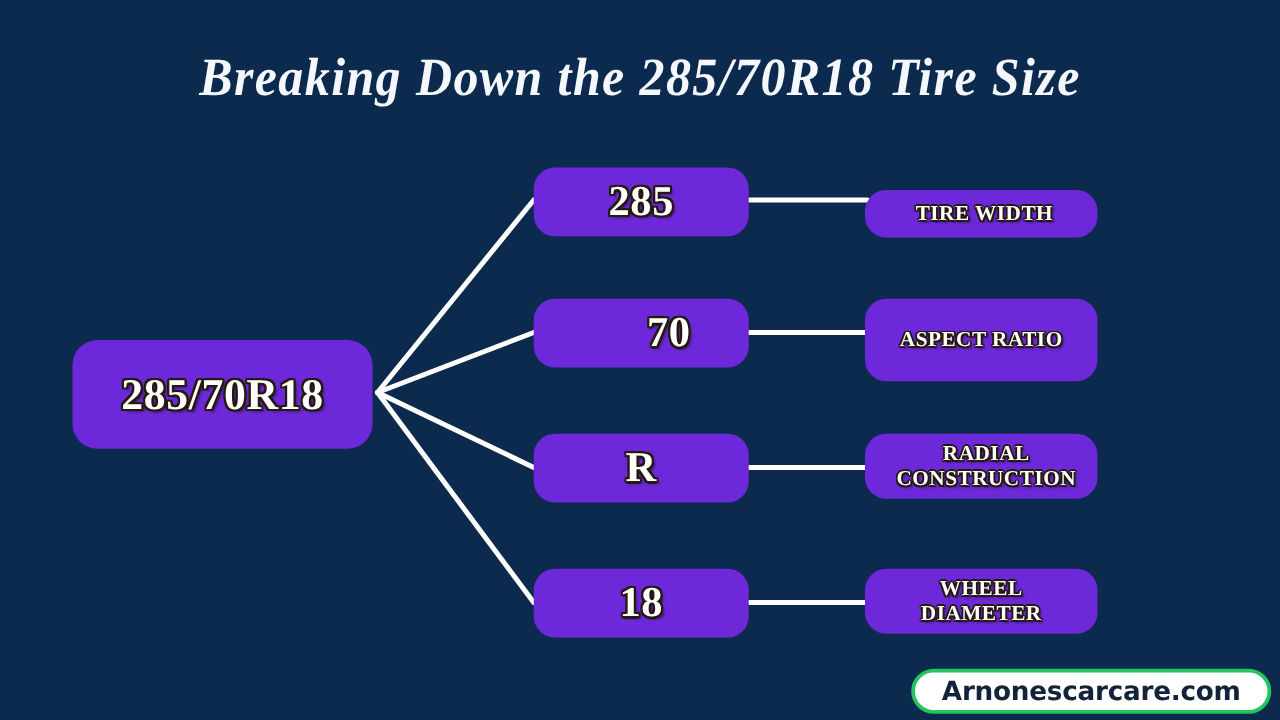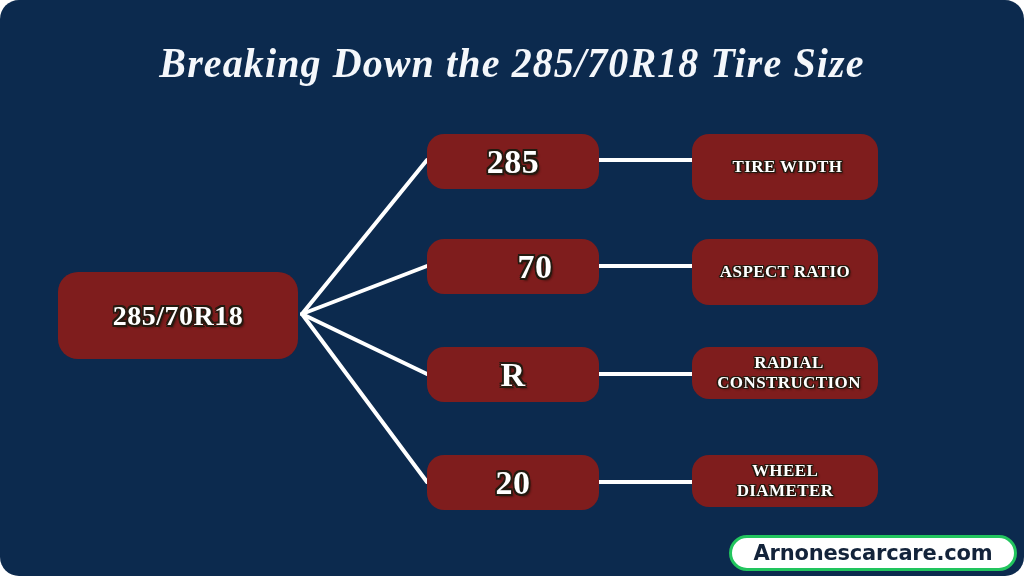--- a/index.html
+++ b/index.html
@@ -12,21 +12,20 @@
     overflow: hidden;
     font-family: "Liberation Serif", "DejaVu Serif", serif;
   }
 
   #infographic {
     position: relative;
     width: 1024px;
     height: 576px;
     background: #0c2a4e;
     overflow: hidden;
-    border-radius: 19px;
   }
 
   
   #title {
     position: absolute;
     left: 0;
     top: 38px;
     width: 1024px;
     text-align: center;
     color: #f4f7fb;
@@ -47,21 +46,21 @@
     left: 0;
     top: 0;
     width: 1024px;
     height: 576px;
     pointer-events: none;
   }
 
   
   .pill {
     position: absolute;
-    background: #7f1d1d;
+    background: #6d28d9;
     border-radius: 17px;
     box-sizing: border-box;
     display: flex;
     align-items: center;
     justify-content: center;
     text-align: center;
     color: #ffffff;
     font-weight: bold;
     font-family: "Liberation Serif", "DejaVu Serif", serif;
     text-shadow:
@@ -76,21 +75,21 @@
        2.5px  2.5px 2px rgba(20,12,4,0.45);
   }
 
   
   #root-node {
     left: 58px;
     top: 272px;
     width: 240px;
     height: 87px;
     border-radius: 20px;
-    font-size: 28px;
+    font-size: 35px;
     letter-spacing: 0.5px;
   }
 
   
   .code-node {
     left: 427px;
     width: 172px;
     height: 55px;
     font-size: 34px;
     letter-spacing: 0.5px;
@@ -112,21 +111,21 @@
       -1.2px -1.2px 0 #241a10,
        1.2px -1.2px 0 #241a10,
       -1.2px  1.2px 0 #241a10,
        1.2px  1.2px 0 #241a10,
        0px   -1.4px 0 #241a10,
        0px    1.4px 0 #241a10,
       -1.4px  0px   0 #241a10,
        1.4px  0px   0 #241a10,
        2px    2px   2px rgba(20,12,4,0.45);
   }
-  #meaning-node-0 { top: 134px; height: 66px; padding-left: 13px; }
+  #meaning-node-0 { top: 152px; height: 38px; padding-left: 13px; }
   #meaning-node-1 { top: 239px; height: 66px; }
   #meaning-node-2 { top: 347px; height: 52px; padding-left: 16px; }
   #meaning-node-3 { top: 455px; height: 52px; text-align: center; }
 
   .meaning-line { display: block; }
 
   
   #watermark {
     position: absolute;
     left: 729px;
@@ -166,21 +165,21 @@
     <line x1="597" y1="266" x2="694" y2="266" stroke="#ffffff" stroke-width="4" stroke-linecap="round"></line>
     <line x1="597" y1="374" x2="694" y2="374" stroke="#ffffff" stroke-width="4" stroke-linecap="round"></line>
     <line x1="597" y1="482" x2="694" y2="482" stroke="#ffffff" stroke-width="4" stroke-linecap="round"></line>
   </svg>
 
   <div class="pill" id="root-node">285/70R18</div>
 
   <div class="pill code-node" id="code-node-0">285</div>
   <div class="pill code-node" id="code-node-1">70</div>
   <div class="pill code-node" id="code-node-2">R</div>
-  <div class="pill code-node" id="code-node-3">20</div>
+  <div class="pill code-node" id="code-node-3">18</div>
 
   <div class="pill meaning-node" id="meaning-node-0">
     <span>
       <span class="meaning-line">TIRE WIDTH</span>
     </span>
   </div>
   <div class="pill meaning-node" id="meaning-node-1">
     <span>
       <span class="meaning-line">ASPECT RATIO</span>
     </span>

